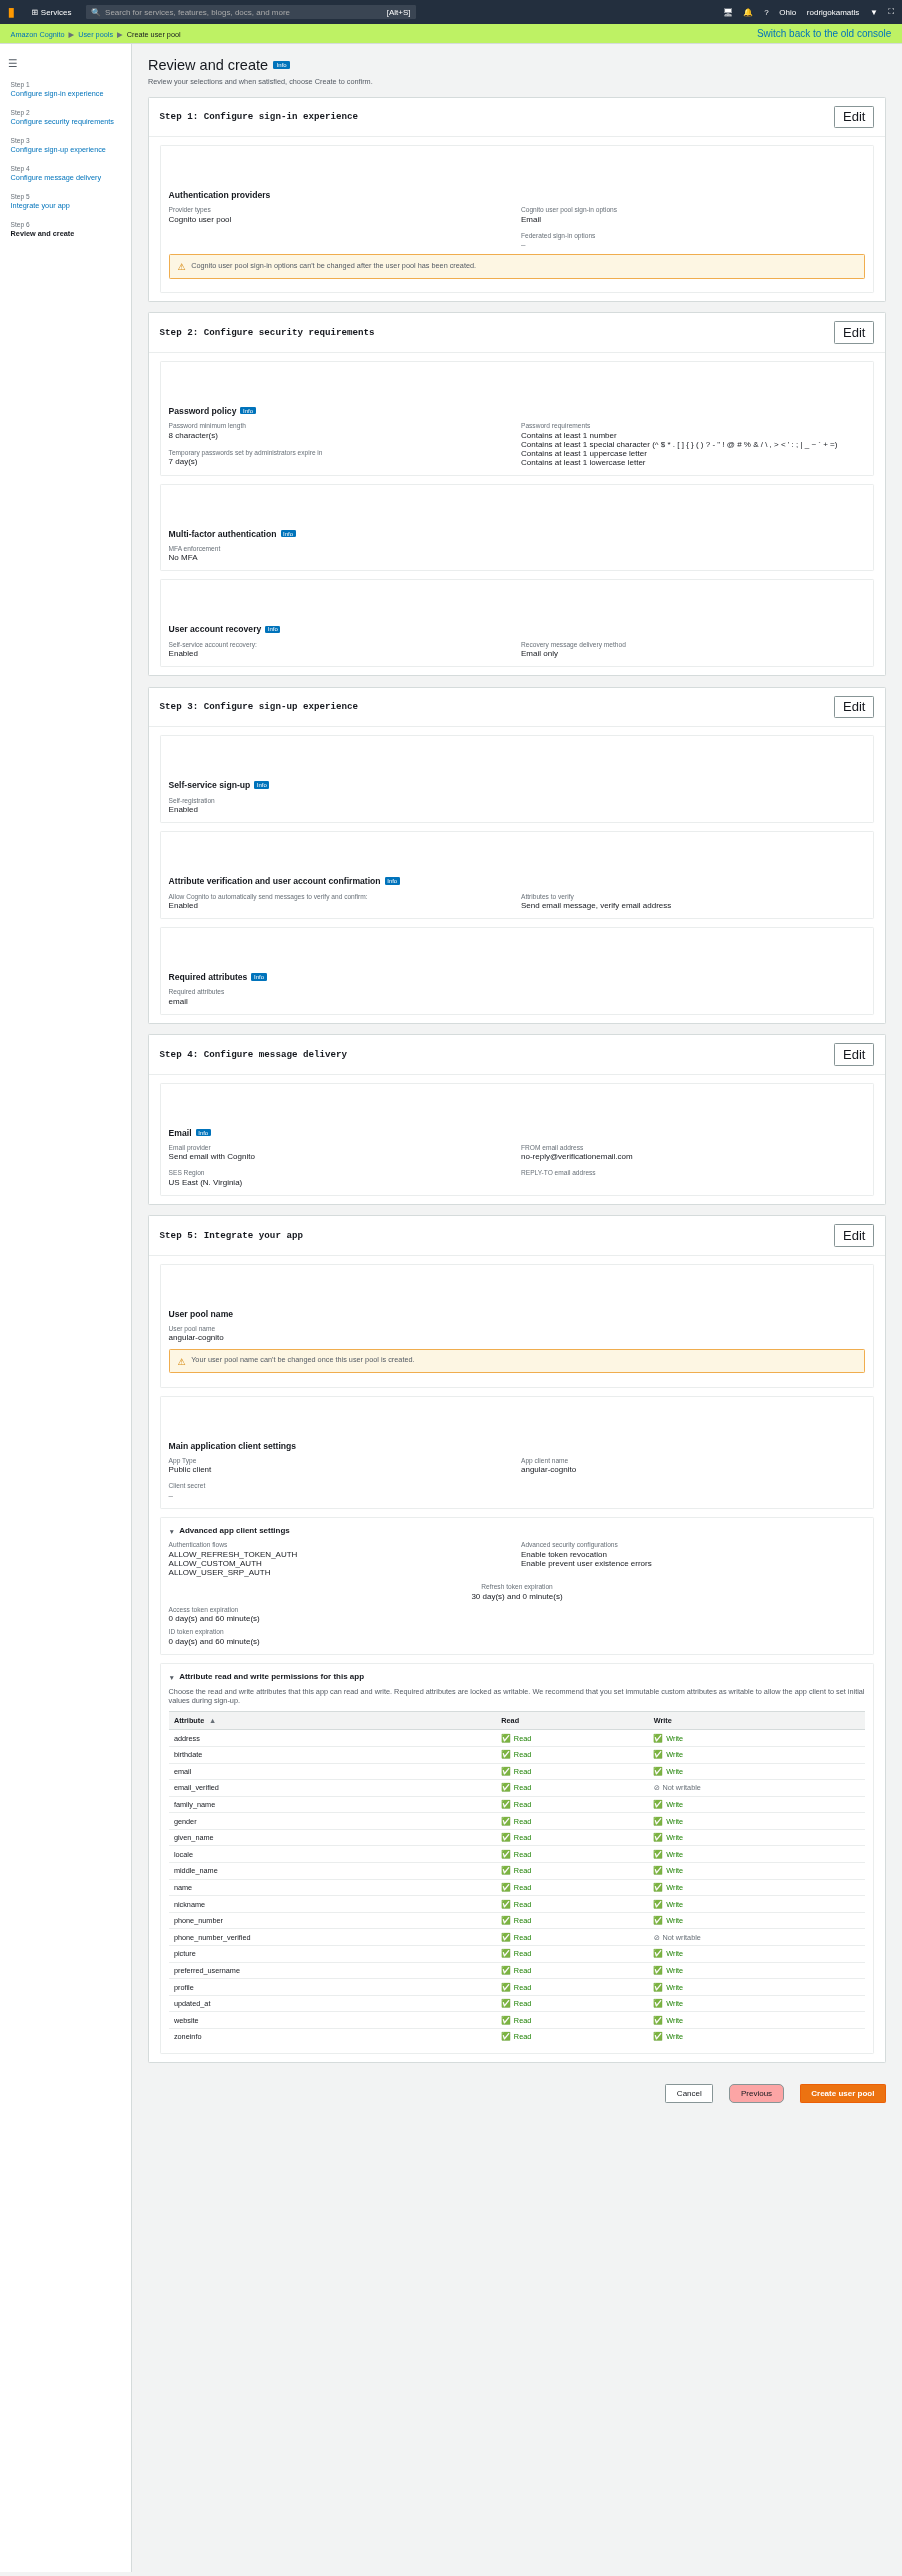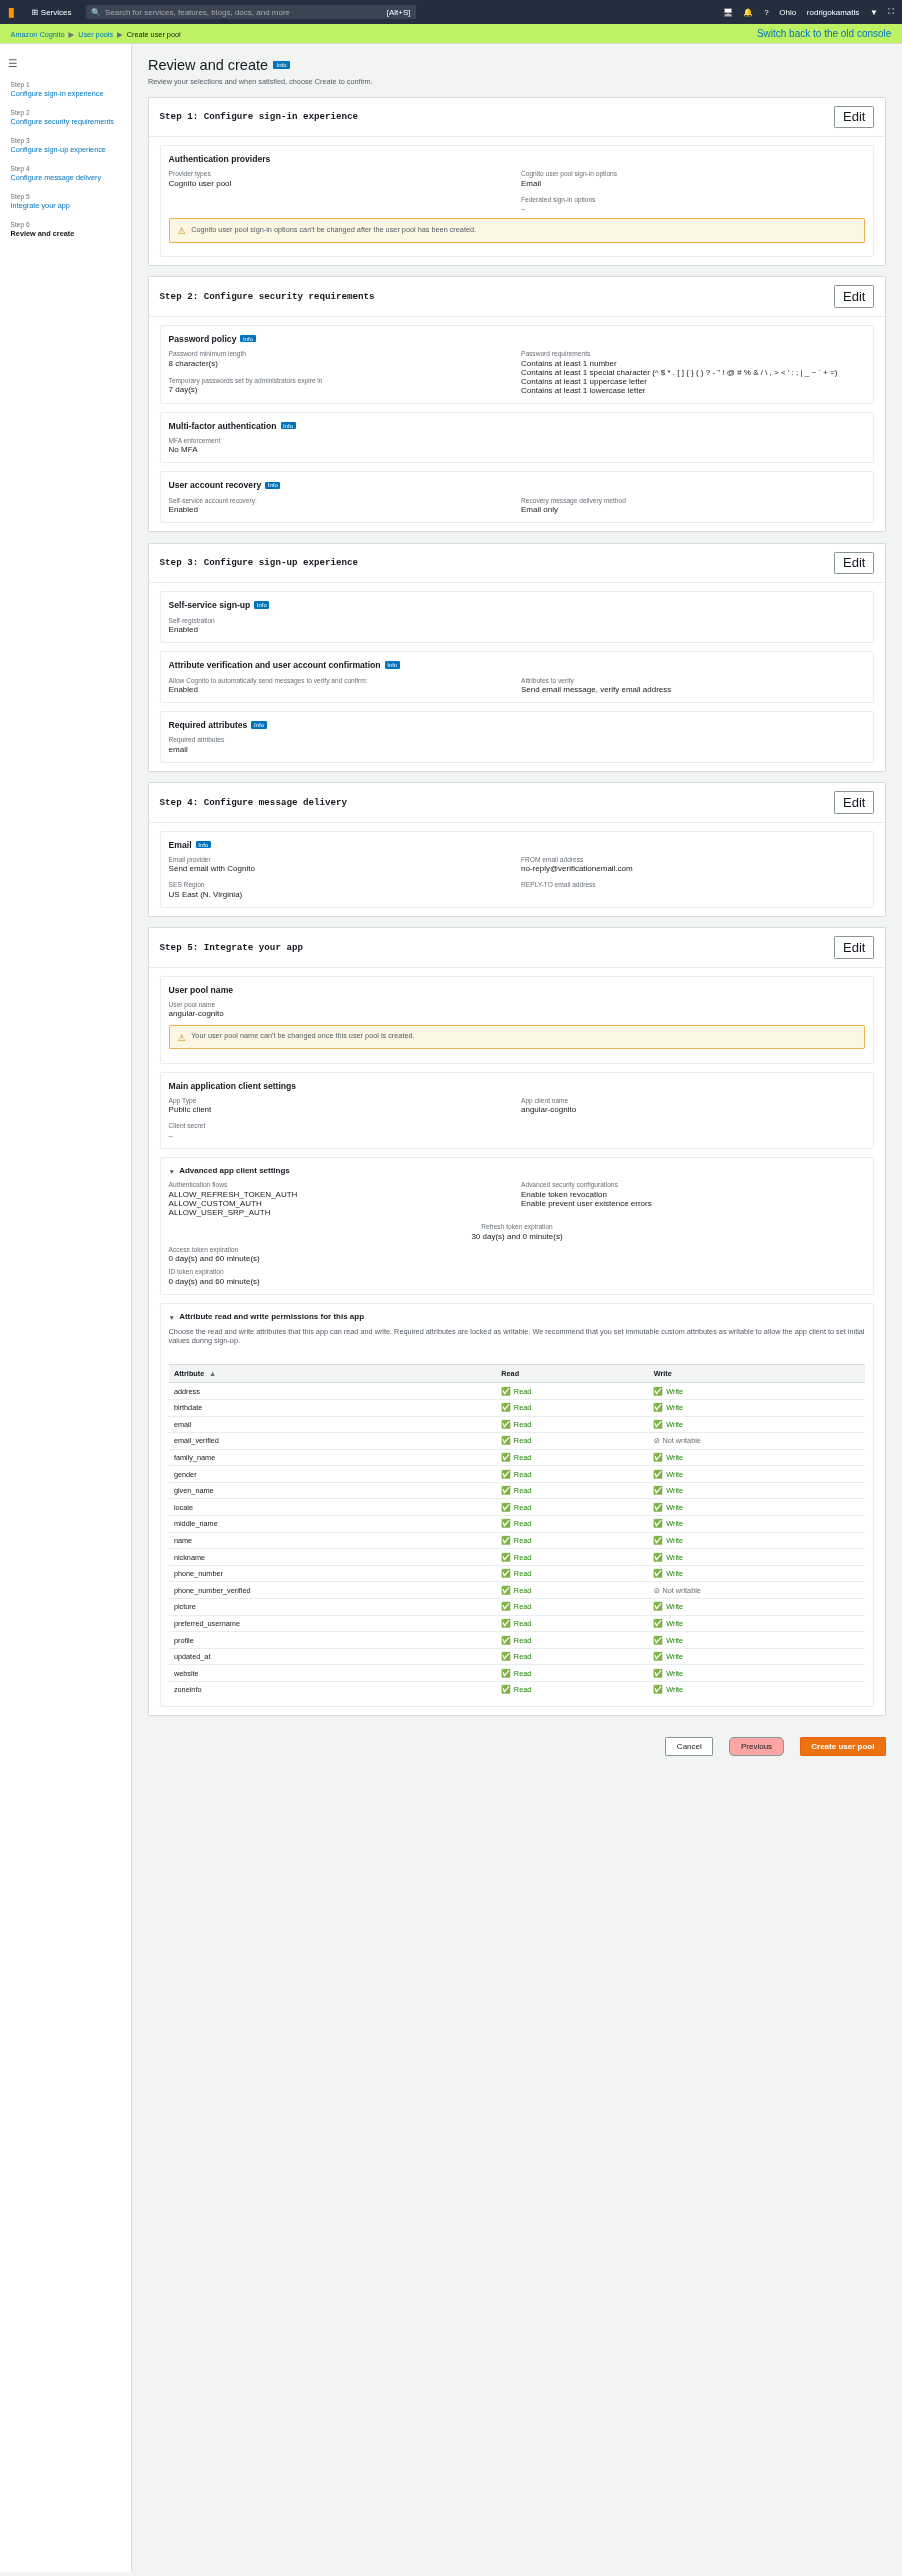--- a/index.html
+++ b/index.html
@@ -191,20 +191,21 @@
       padding: 8px;
     }
     .sub-section h3 {
       font-size: 8.6px;
       font-weight: 600;
       color: #16191f;
       margin-bottom: 6.6px;
       display: flex;
       align-items: center;
       gap: 4px;
+      margin-top: 36px;
     }
     .sub-section h3 .info-badge {
       background: #0073bb;
       color: #fff;
       font-size: 6px;
       padding: 0.7px 2.6px;
       border-radius: 1.3px;
       font-weight: normal;
     }
     .two-col {
@@ -635,21 +636,21 @@
             <div class="field-label">ID token expiration</div>
             <div class="field-value">0 day(s) and 60 minute(s)</div>
           </div>
         </div>
 
         <div class="sub-section">
           <div class="advanced-toggle">
             <span class="chevron">▼</span>
             <span>Attribute read and write permissions for this app</span>
           </div>
-          <p style="font-size: 7.3px; color: #545b64; margin-bottom: 19px;">Choose the read and write attributes that this app can read and write. Required attributes are locked as writable. We recommend that you set immutable custom attributes as writable to allow the app client to set initial values during sign-up.</p>
+          <p style="font-size: 7.3px; color: #545b64; margin-bottom: 6px;">Choose the read and write attributes that this app can read and write. Required attributes are locked as writable. We recommend that you set immutable custom attributes as writable to allow the app client to set initial values during sign-up.</p>
           <table class="attr-table">
             <thead>
               <tr>
                 <th class="sortable">
                   <span>Attribute</span>
                   <span class="sort-icon">▲</span>
                 </th>
                 <th>Read</th>
                 <th>Write</th>
               </tr>

